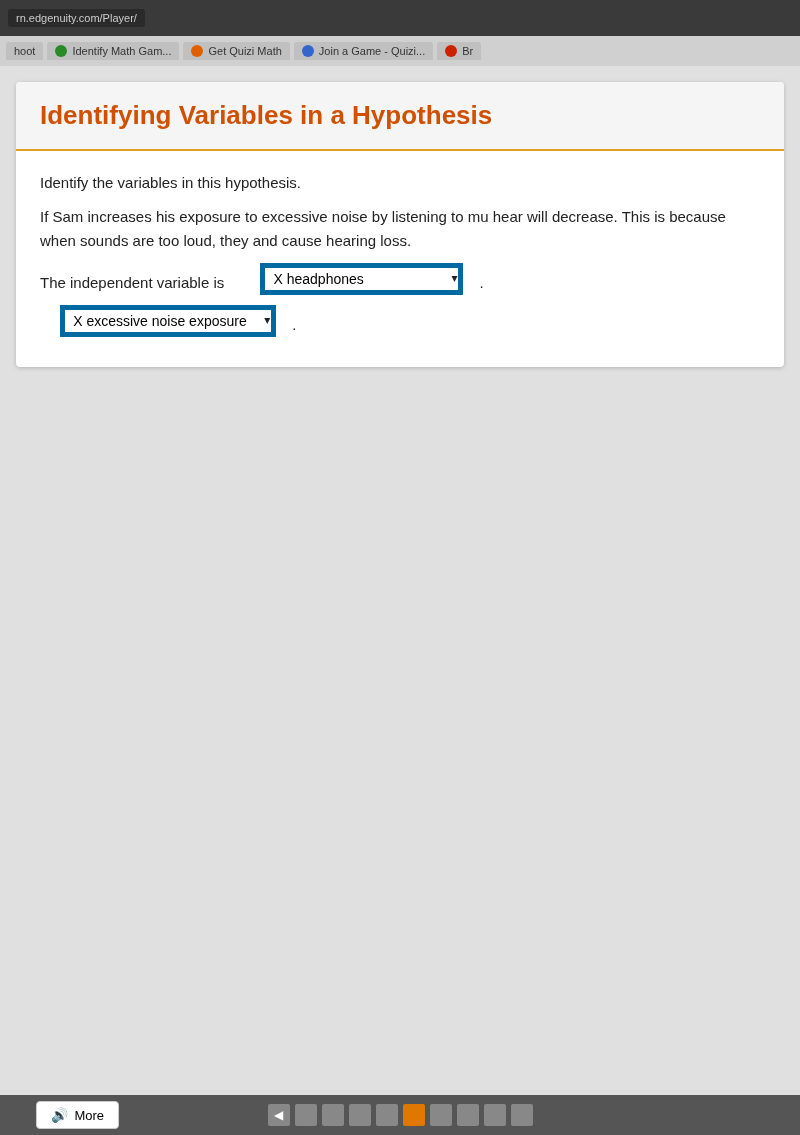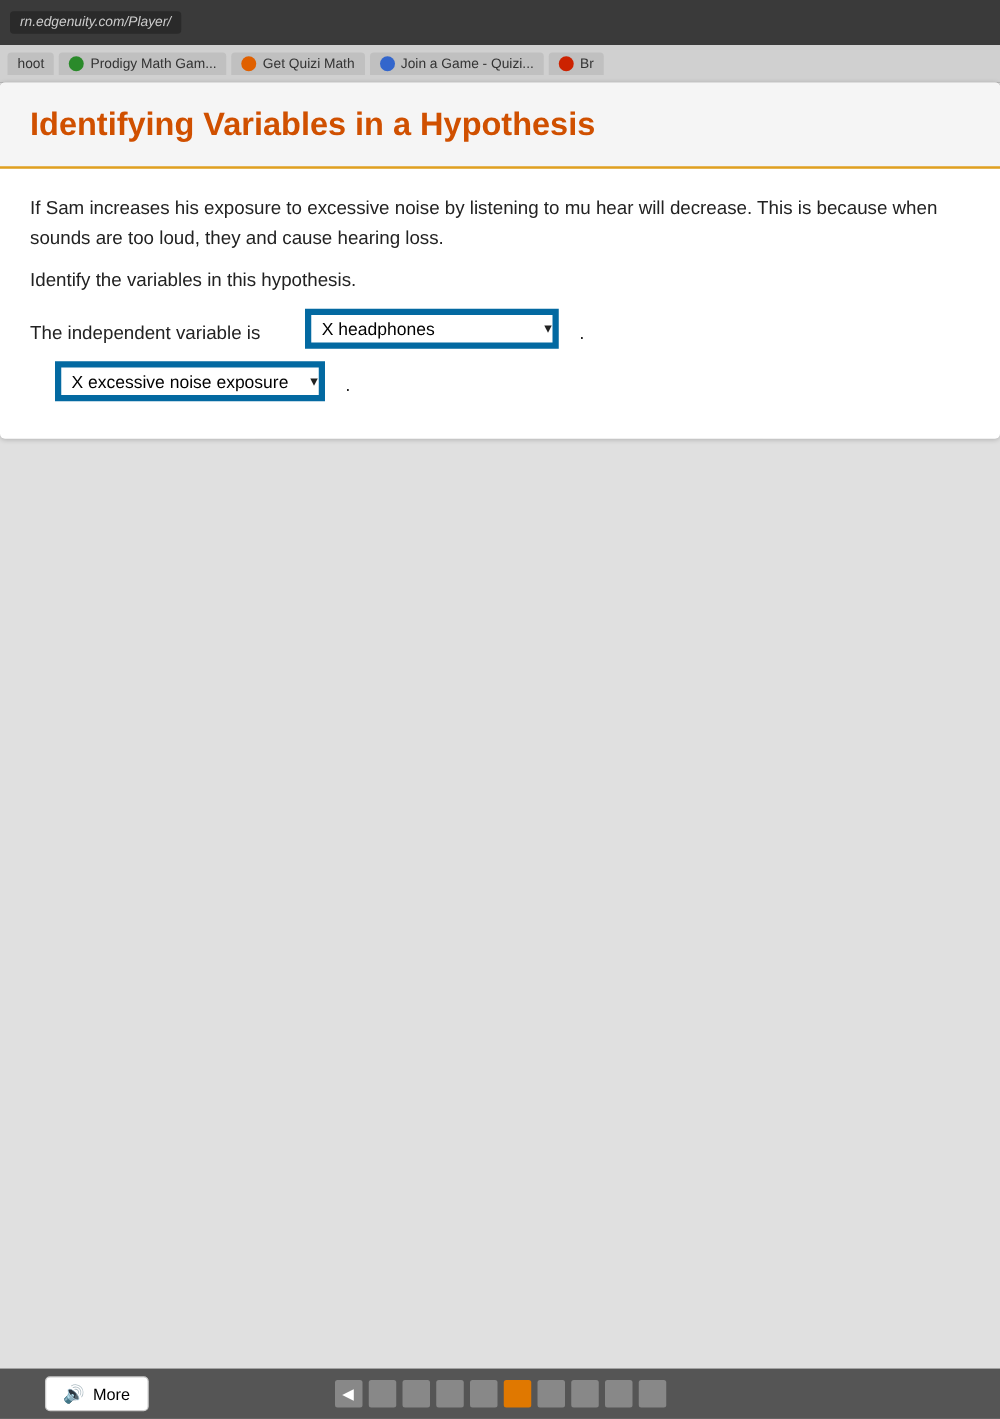--- a/index.html
+++ b/index.html
@@ -21,21 +21,20 @@
       gap: 12px;
       font-size: 12px;
       color: #ccc;
     }
     .url-bar {
       background: #2a2a2a;
       color: #ccc;
       padding: 3px 8px;
       border-radius: 3px;
       font-size: 11px;
-      font-style: italic;
     }
     .tab-bar {
       background: #d0d0d0;
       height: 30px;
       display: flex;
       align-items: center;
       padding: 0 6px;
       gap: 4px;
       font-size: 11px;
       color: #333;
@@ -58,20 +57,21 @@
       display: inline-block;
     }
     .tab-icon.green { background: #2a8a2a; }
     .tab-icon.orange { background: #e06000; }
     .tab-icon.blue { background: #3366cc; }
     .tab-icon.red { background: #cc2200; }
 
     
     .main-content {
       background: #e0e0e0;
+      padding: 16px;
       height: calc(1135px - 36px - 30px - 40px);
     }
 
     .content-card {
       background: #fff;
       border-radius: 4px;
       overflow: hidden;
       box-shadow: 0 1px 4px rgba(0,0,0,0.2);
     }
 
@@ -196,21 +196,21 @@
 <div class="browser-bar">
   <span class="url-bar">rn.edgenuity.com/Player/</span>
 </div>
 
 <div class="tab-bar">
   <div class="tab-item">
     <span>hoot</span>
   </div>
   <div class="tab-item">
     <span class="tab-icon green"></span>
-    <span>Prodigy Math Gam...</span>
+    <span>Identify Math Gam...</span>
   </div>
   <div class="tab-item">
     <span class="tab-icon orange"></span>
     <span>Get Quizi Math</span>
   </div>
   <div class="tab-item">
     <span class="tab-icon blue"></span>
     <span>Join a Game - Quizi...</span>
   </div>
   <div class="tab-item">
@@ -218,22 +218,22 @@
     <span>Br</span>
   </div>
 </div>
 
 <div class="main-content">
   <div class="content-card">
     <div class="card-header">
       <h1 class="card-title">Identifying Variables in a Hypothesis</h1>
     </div>
     <div class="card-body">
+      <p>Identify the variables in this hypothesis.</p>
       <p>If Sam increases his exposure to excessive noise by listening to mu hear will decrease. This is because when sounds are too loud, they and cause hearing loss.</p>
-      <p>Identify the variables in this hypothesis.</p>
 
       <div class="variable-row">
         <span>The independent variable is</span>
         <span>&nbsp;</span>
         <div class="select-wrapper">
           <select class="variable-select">
             <option>X headphones</option>
             <option>excessive noise exposure</option>
             <option>hearing ability</option>
           </select>

